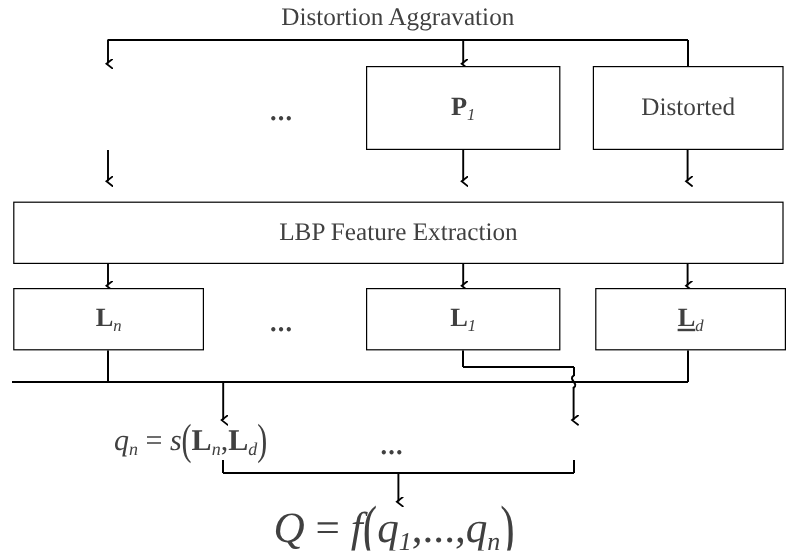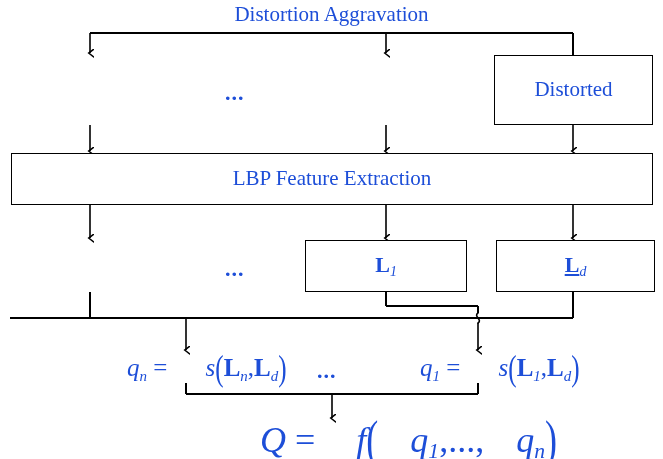--- a/index.html
+++ b/index.html
@@ -6,21 +6,21 @@
     margin: 0;
     padding: 0;
     background: #ffffff;
   }
   #diagram-root {
     position: relative;
     width: 663px;
     height: 459px;
     background: #ffffff;
     font-family: "Liberation Serif", "DejaVu Serif", serif;
-    color: #1d4ed8;
+    color: #404040;
     overflow: hidden;
   }
   #diagram-svg {
     position: absolute;
     left: 0;
     top: 0;
     width: 663px;
     height: 459px;
   }
   .node-box {
@@ -64,21 +64,21 @@
     line-height: 1;
   }
   .equation {
     position: absolute;
     font-family: "Liberation Serif", "DejaVu Serif", serif;
     white-space: nowrap;
     line-height: 1;
   }
   .eq-mid { font-size: 25px; }
   .eq-big { font-size: 36px; }
-  .it { font-style: italic; margin-left: 32px; }
+  .it { font-style: italic; }
   .bf { font-weight: bold; font-style: normal; }
   .equation sub {
     font-size: 0.6em;
     font-style: italic;
     font-weight: normal;
     vertical-align: -0.3em;
   }
   .paren {
     display: inline-block;
     transform: scaleY(1.45);
@@ -155,53 +155,54 @@
     <g stroke="#000000" stroke-width="1.6" fill="none">
       <path d="M332,394 L332,418" marker-end="url(#arrowhead)"></path>
     </g>
   </svg>
 
   <div class="section-title" style="left:0; top:2px; width:663px;">Distortion Aggravation</div>
 
 
   <div class="ellipsis-dots" style="left:225px; top:82px;">...</div>
 
+  <div class="node-box" style="left:305px; top:55px; width:162px; height:70px;">
+    <span class="lbl bold-var"><span>P</span><sub>1</sub></span>
+  </div>
 
   <div class="node-box" style="left:494px; top:55px; width:159px; height:70px; flex-direction:row;">
     <span class="lbl plain-text">Distorted</span>
   </div>
 
-  <div class="node-box" style="left:11px; top:153px; width:642px; height:52px;text-align:center;">
+  <div class="node-box" style="left:11px; top:168px; width:642px; height:52px;text-align:center;">
     <span class="lbl plain-text">LBP Feature Extraction</span>
   </div>
 
+  <div class="node-box" style="left:11px; top:240px; width:159px; height:52px;">
+    <span class="lbl bold-var"><span>L</span><sub>n</sub></span>
+  </div>
 
   <div class="ellipsis-dots" style="left:225px; top:258px;">...</div>
 
   <div class="node-box" style="left:305px; top:240px; width:162px; height:52px;align-items:center;">
     <span class="lbl bold-var"><span>L</span><sub>1</sub></span>
   </div>
 
   <div class="node-box" style="left:496px; top:240px; width:159px; height:52px;text-decoration:underline;">
     <span class="lbl bold-var"><span>L</span><sub>d</sub></span>
   </div>
 
   <div class="equation eq-mid" style="left:95px; top:355px;">
     <span class="it"><span>q</span><sub>n</sub></span>
     <span>=</span>
     <span class="it">s</span><span class="paren">(</span><span class="bf"><span>L</span><sub>n</sub></span><span>,</span><span class="bf"><span>L</span><sub>d</sub></span><span class="paren">)</span>
   </div>
 
   <div class="ellipsis-dots" style="left:317px; top:360px;">...</div>
 
-  <div class="equation eq-mid" style="left:388px; top:355px;">
-    <span class="it"><span>q</span><sub>1</sub></span>
-    <span>=</span>
-    <span class="it">s</span><span class="paren">(</span><span class="bf"><span>L</span><sub>1</sub></span><span>,</span><span class="bf"><span>L</span><sub>d</sub></span><span class="paren">)</span>
-  </div>
 
   <div class="equation eq-big" style="left:228px; top:422px;">
     <span class="it">Q</span>
     <span>=</span>
     <span class="it">f</span><span class="paren">(</span><span class="it"><span>q</span><sub>1</sub></span><span>,...,</span><span class="it"><span>q</span><sub>n</sub></span><span class="paren">)</span>
   </div>
 
 </div>
 
 </body></html>

